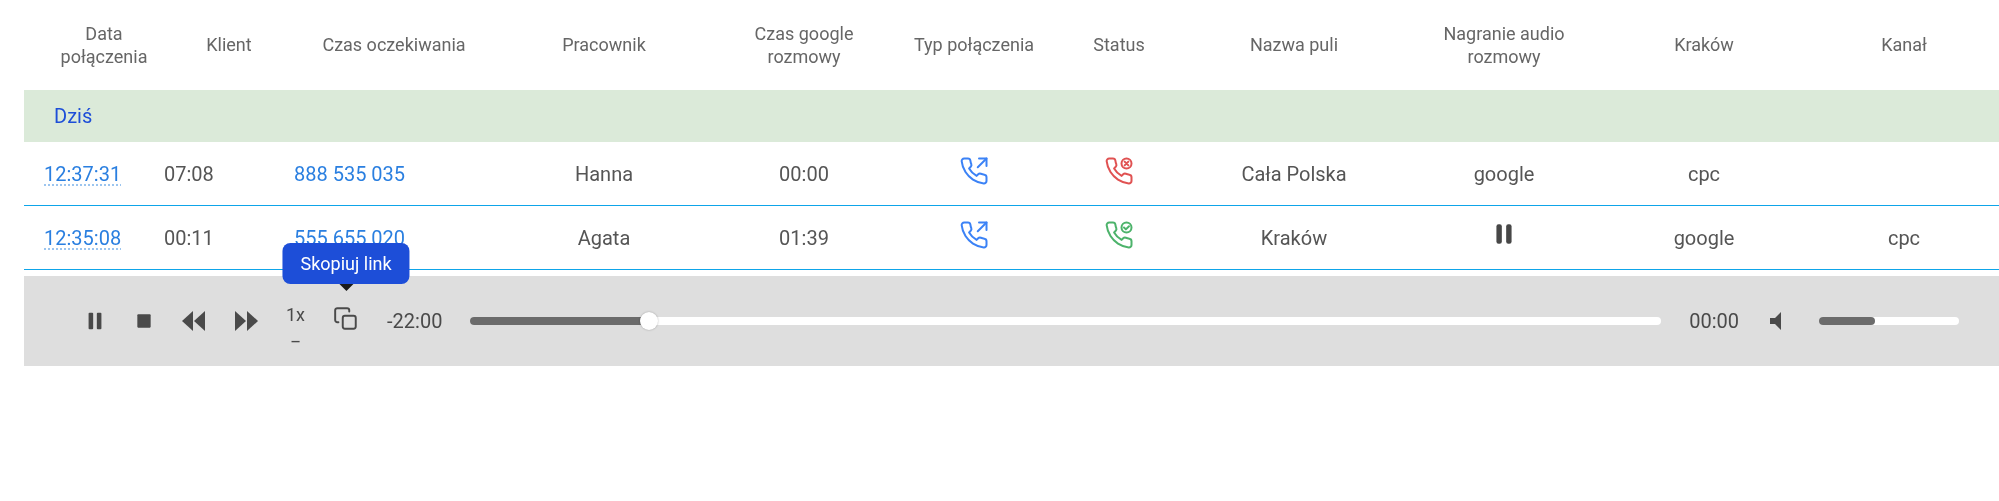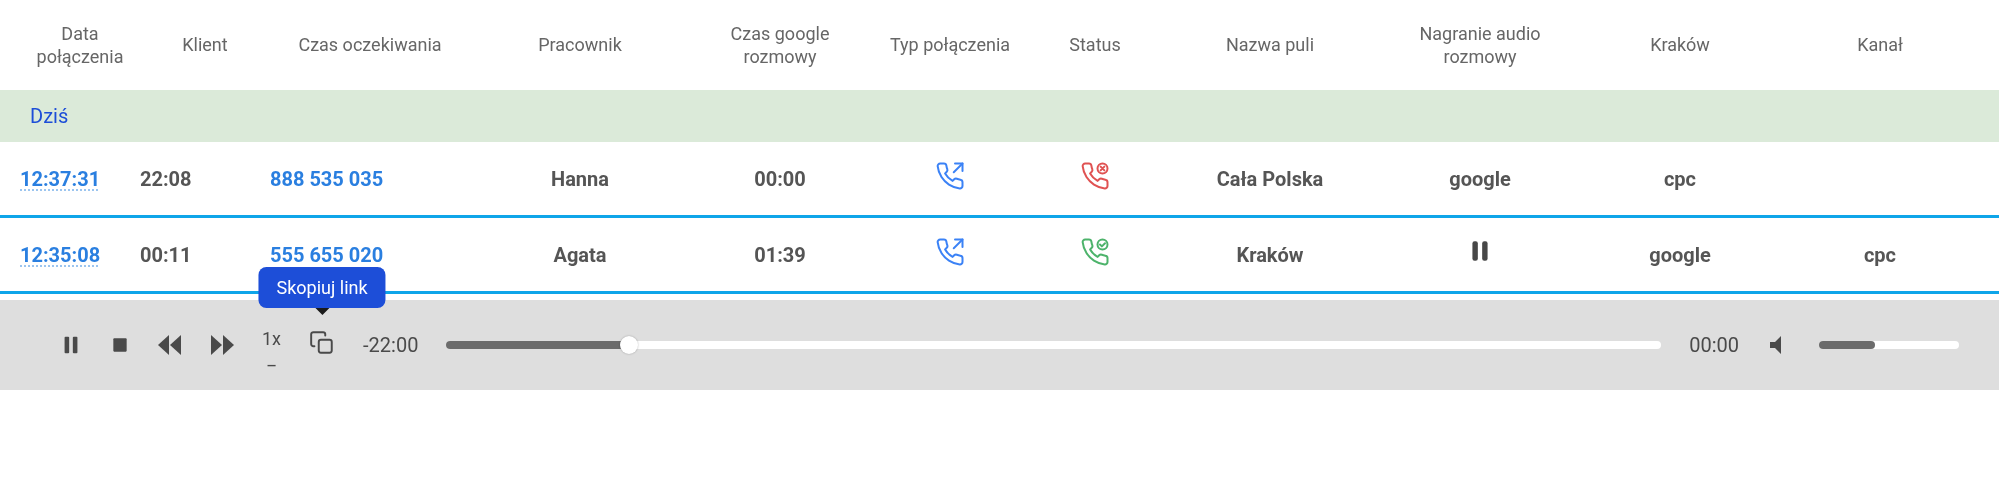--- a/index.html
+++ b/index.html
@@ -3,21 +3,21 @@
 <meta charset="utf-8">
 <style>
   * { box-sizing: border-box; margin: 0; padding: 0; }
   body {
     font-family: -apple-system, BlinkMacSystemFont, "Segoe UI", Roboto, Arial, sans-serif;
     font-size: 18px;
     color: #5a5a5a;
     background: #fff;
     width: 1999px;
   }
-  .table-wrap { width: 100%; }
+  .table-wrap { width: 100%; padding-left: 24px; }
   .thead, .row {
     display: grid;
     grid-template-columns: 120px 130px 200px 220px 180px 160px 130px 220px 200px 200px 200px;
     align-items: center;
     padding: 0 20px;
   }
   .thead { height: 90px; }
   .thead .cell {
     display: flex;
     align-items: center;
@@ -28,23 +28,22 @@
     line-height: 1.3;
     padding: 0 4px;
   }
   .group-row {
     background: #dbead9;
     padding: 14px 30px;
     font-size: 20px;
     color: #1d4ed8;
   }
   .row {
-    height: 76px;
-    border-bottom: 3px solid #0ea5e9;
-    font-weight: bold;
+    height: 64px;
+    border-bottom: 1px solid #0ea5e9;
   }
   .cell {
     text-align: center;
     font-size: 20px;
     color: #555;
   }
   .cell.left { text-align: left; }
   .link-blue {
     color: #2a7fe0;
     text-decoration: underline dotted #9cc5ef;
@@ -165,21 +164,21 @@
     <div class="cell">Nazwa puli</div>
     <div class="cell">Nagranie audio rozmowy</div>
     <div class="cell">Kraków</div>
     <div class="cell">Kanał</div>
   </div>
 
   <div class="group-row">Dziś</div>
 
   <div class="row">
     <div class="cell left"><span class="link-blue">12:37:31</span></div>
-    <div class="cell left">22:08</div>
+    <div class="cell left">07:08</div>
     <div class="cell left"><span class="client-phone">888 535 035</span></div>
     <div class="cell">Hanna</div>
     <div class="cell">00:00</div>
     <div class="cell">
       <span class="icon-svg call-blue">
         <svg width="30" height="30" viewBox="0 0 24 24" fill="none" stroke="currentColor" stroke-width="1.6" stroke-linecap="round" stroke-linejoin="round">
             <path d="M22 16.92v3a2 2 0 0 1-2.18 2 19.79 19.79 0 0 1-8.63-3.07 19.5 19.5 0 0 1-6-6A19.79 19.79 0 0 1 2.12 4.18 2 2 0 0 1 4.11 2h3a2 2 0 0 1 2 1.72c.13.96.37 1.9.72 2.81a2 2 0 0 1-.45 2.11L8.09 9.91a16 16 0 0 0 6 6l1.27-1.27a2 2 0 0 1 2.11-.45c.91.35 1.85.59 2.81.72A2 2 0 0 1 22 16.92z"></path>
             <path d="M16 2l6 0 0 6"></path>
             <path d="M15 9l7-7"></path>
           </svg>

